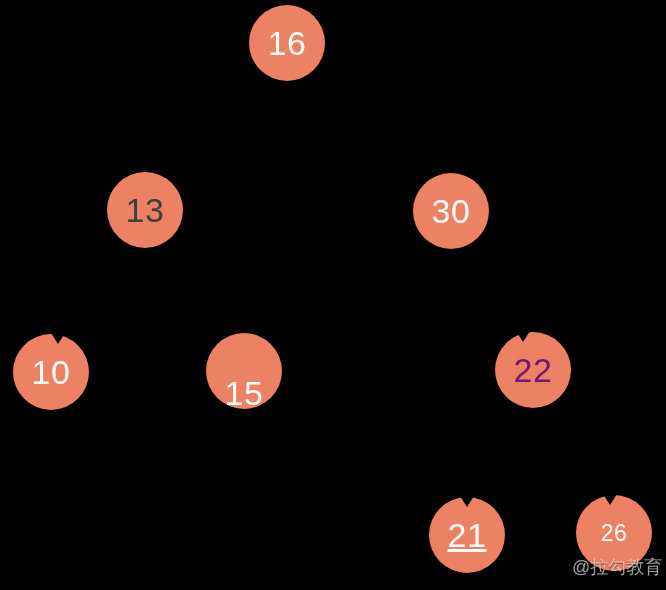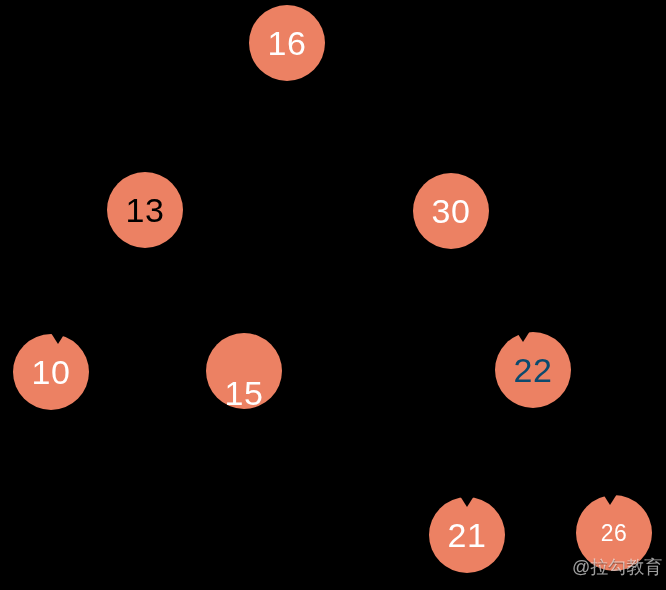--- a/index.html
+++ b/index.html
@@ -55,39 +55,39 @@
 </style>
 </head>
 <body>
 
 <div id="canvas" style="width: 666px; height: 590px; background: rgb(0, 0, 0);">
   <div id="nodes-layer">
       <div class="node" style="left: 249px; top: 5px; width: 76px; height: 76px; background: rgb(236, 129, 99);">
         <span class="node-label" style="color: rgb(255, 255, 255); font-size: 34px;">16</span>
       </div>
       <div class="node" style="left: 107px; top: 172px; width: 76px; height: 76px; background: rgb(236, 129, 99);">
-        <span class="node-label" style="color: #000000; font-size: 34px;">13</span>
+        <span class="node-label" style="color: #404040; font-size: 34px;">13</span>
       </div>
       <div class="node" style="left: 413px; top: 173px; width: 76px; height: 76px; background: rgb(236, 129, 99);">
         <span class="node-label" style="color: rgb(255, 255, 255); font-size: 34px;">30</span>
       </div>
       <div class="node" style="left: 13px; top: 334px; width: 76px; height: 76px; background: rgb(236, 129, 99);">
         <div class="notch" style="left: calc(50% + 0px);"></div>
         <span class="node-label" style="color: rgb(255, 255, 255); font-size: 34px;">10</span>
       </div>
       <div class="node" style="left: 206px; top: 333px; width: 76px; height: 76px; background: rgb(236, 129, 99);">
         <span class="node-label" style="color: rgb(255, 255, 255); font-size: 34px; margin-top: 44px;">15</span>
       </div>
       <div class="node" style="left: 495px; top: 332px; width: 76px; height: 76px; background: rgb(236, 129, 99);">
         <div class="notch" style="left: calc(50% - 17px);"></div>
-        <span class="node-label" style="color: #0c4a6e; font-size: 34px;">22</span>
+        <span class="node-label" style="color: #701a75; font-size: 34px;">22</span>
       </div>
       <div class="node" style="left: 429px; top: 497px; width: 76px; height: 76px; background: rgb(236, 129, 99);">
         <div class="notch" style="left: calc(50% - 7px);"></div>
-        <span class="node-label" style="color: rgb(255, 255, 255); font-size: 34px;">21</span>
+        <span class="node-label" style="color: rgb(255, 255, 255); font-size: 34px; text-decoration: underline;">21</span>
       </div>
       <div class="node" style="left: 576px; top: 495px; width: 76px; height: 76px; background: rgb(236, 129, 99);">
         <div class="notch" style="left: calc(50% - 11px);"></div>
         <span class="node-label" style="color: rgb(255, 255, 255); font-size: 23px;">26</span>
       </div>
     </div>
 
   <div id="watermark" style="left: 572px; top: 558px;">@拉勾教育</div>
 </div>
 

